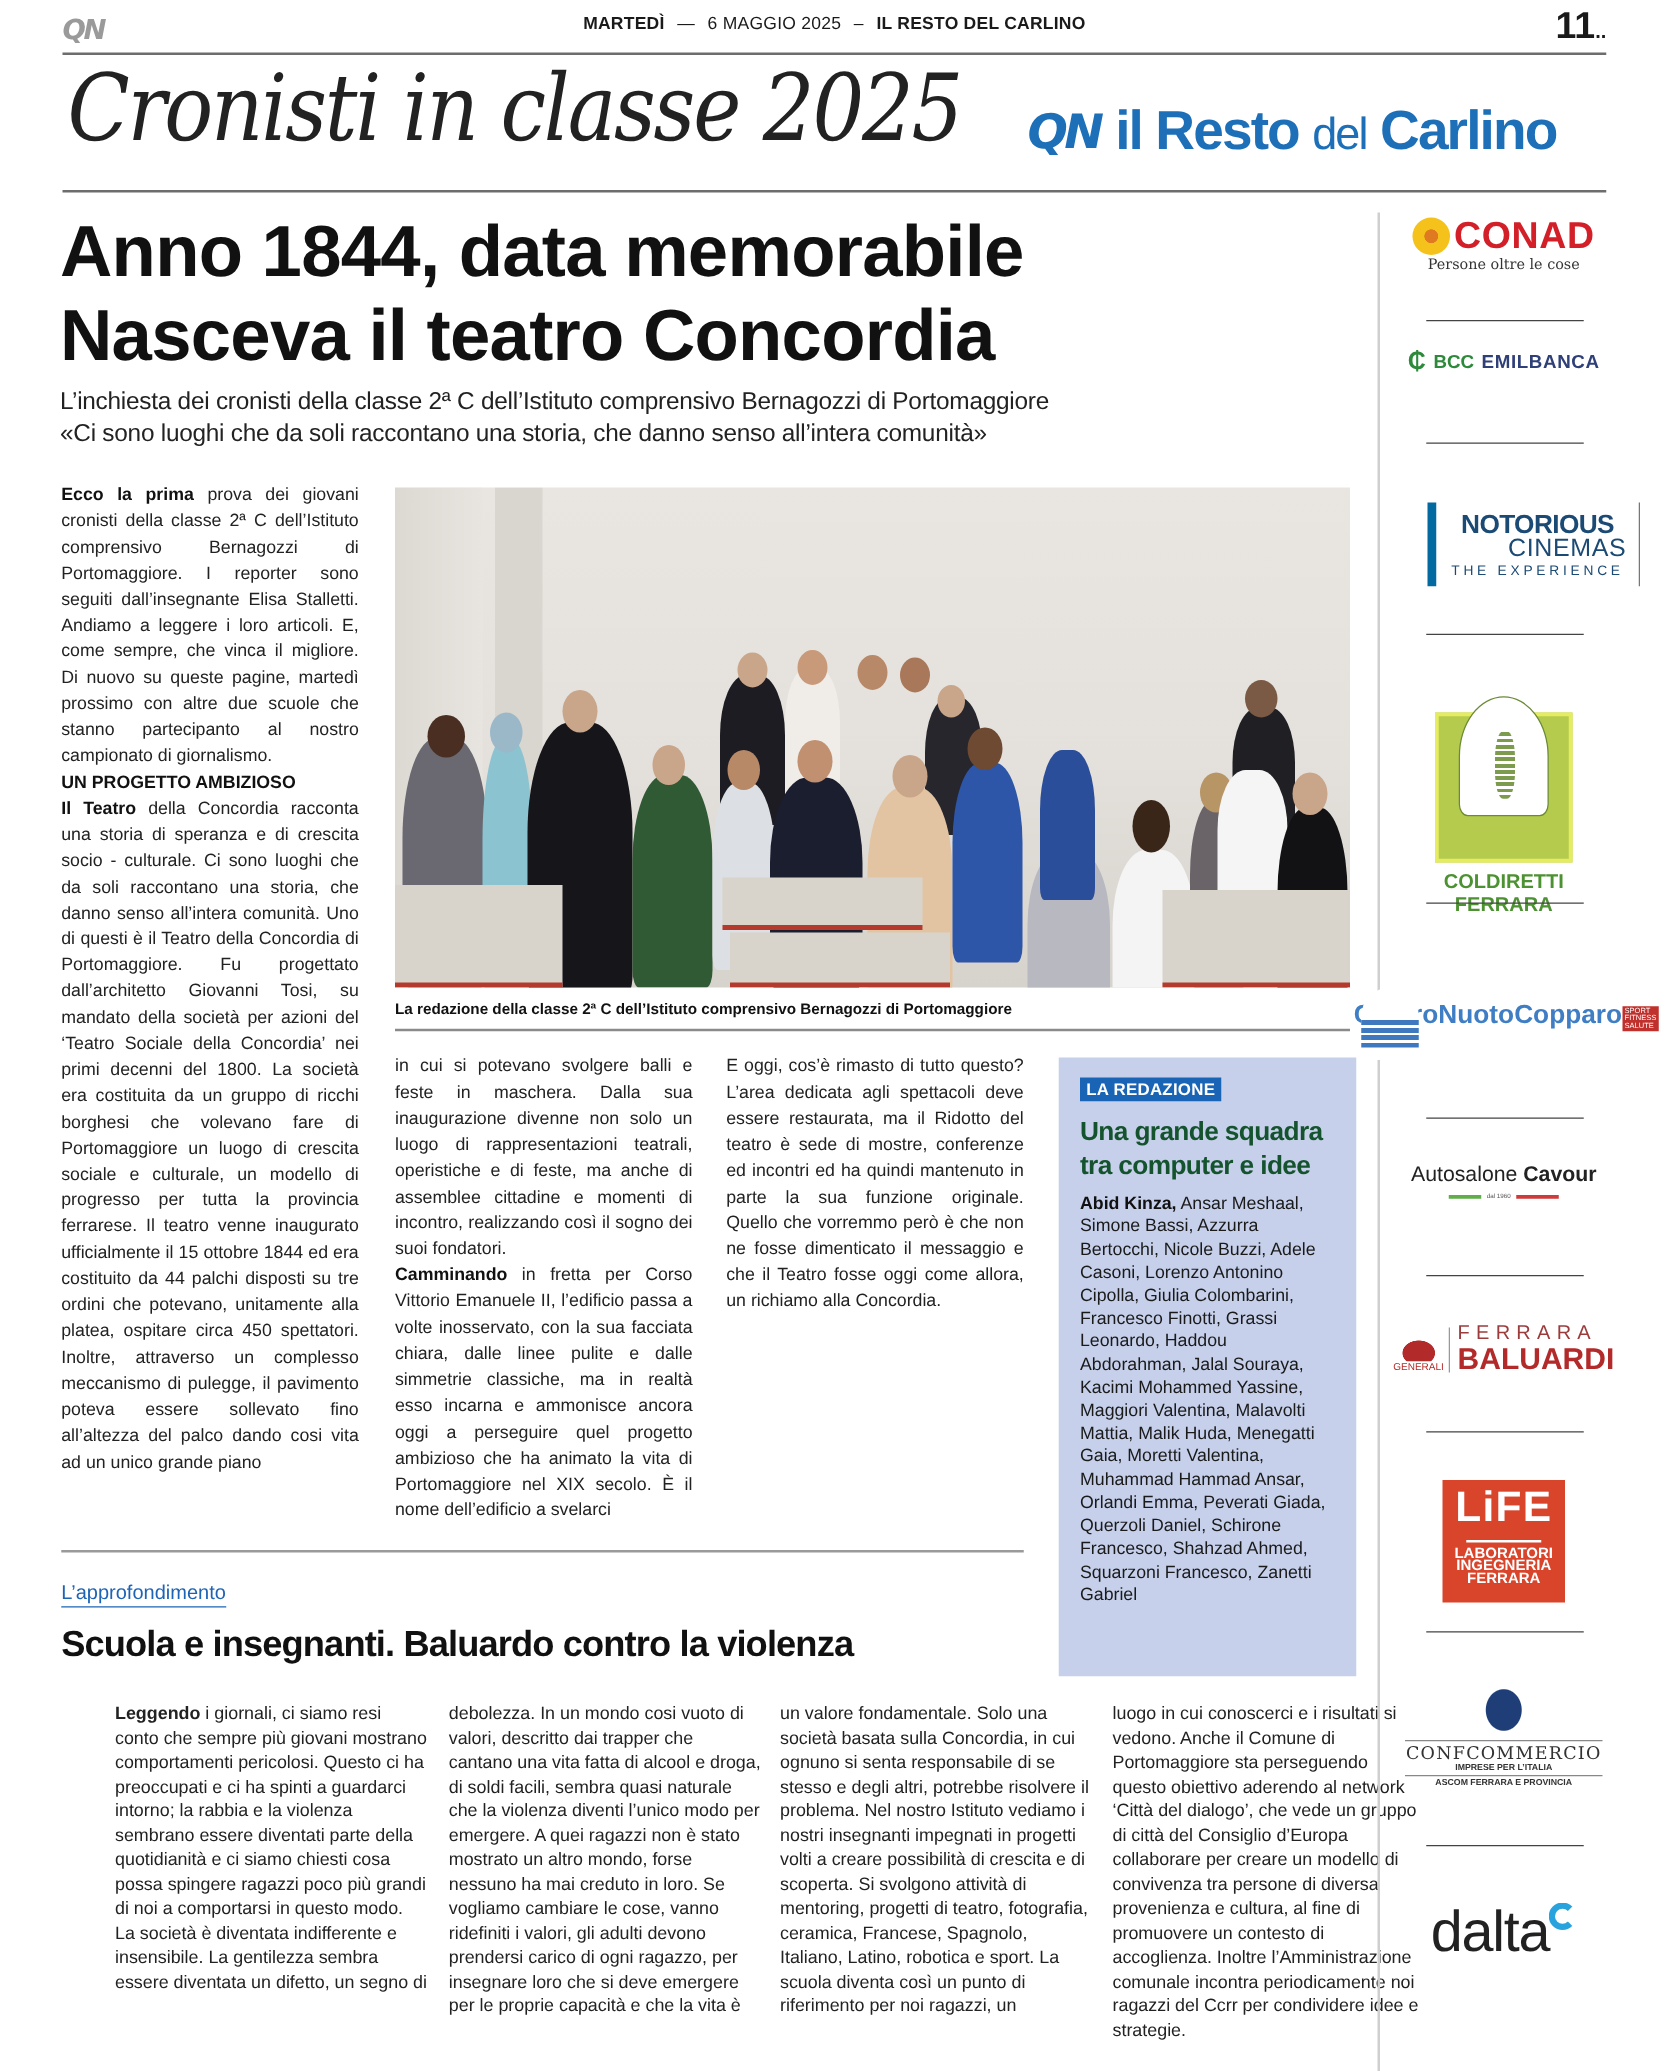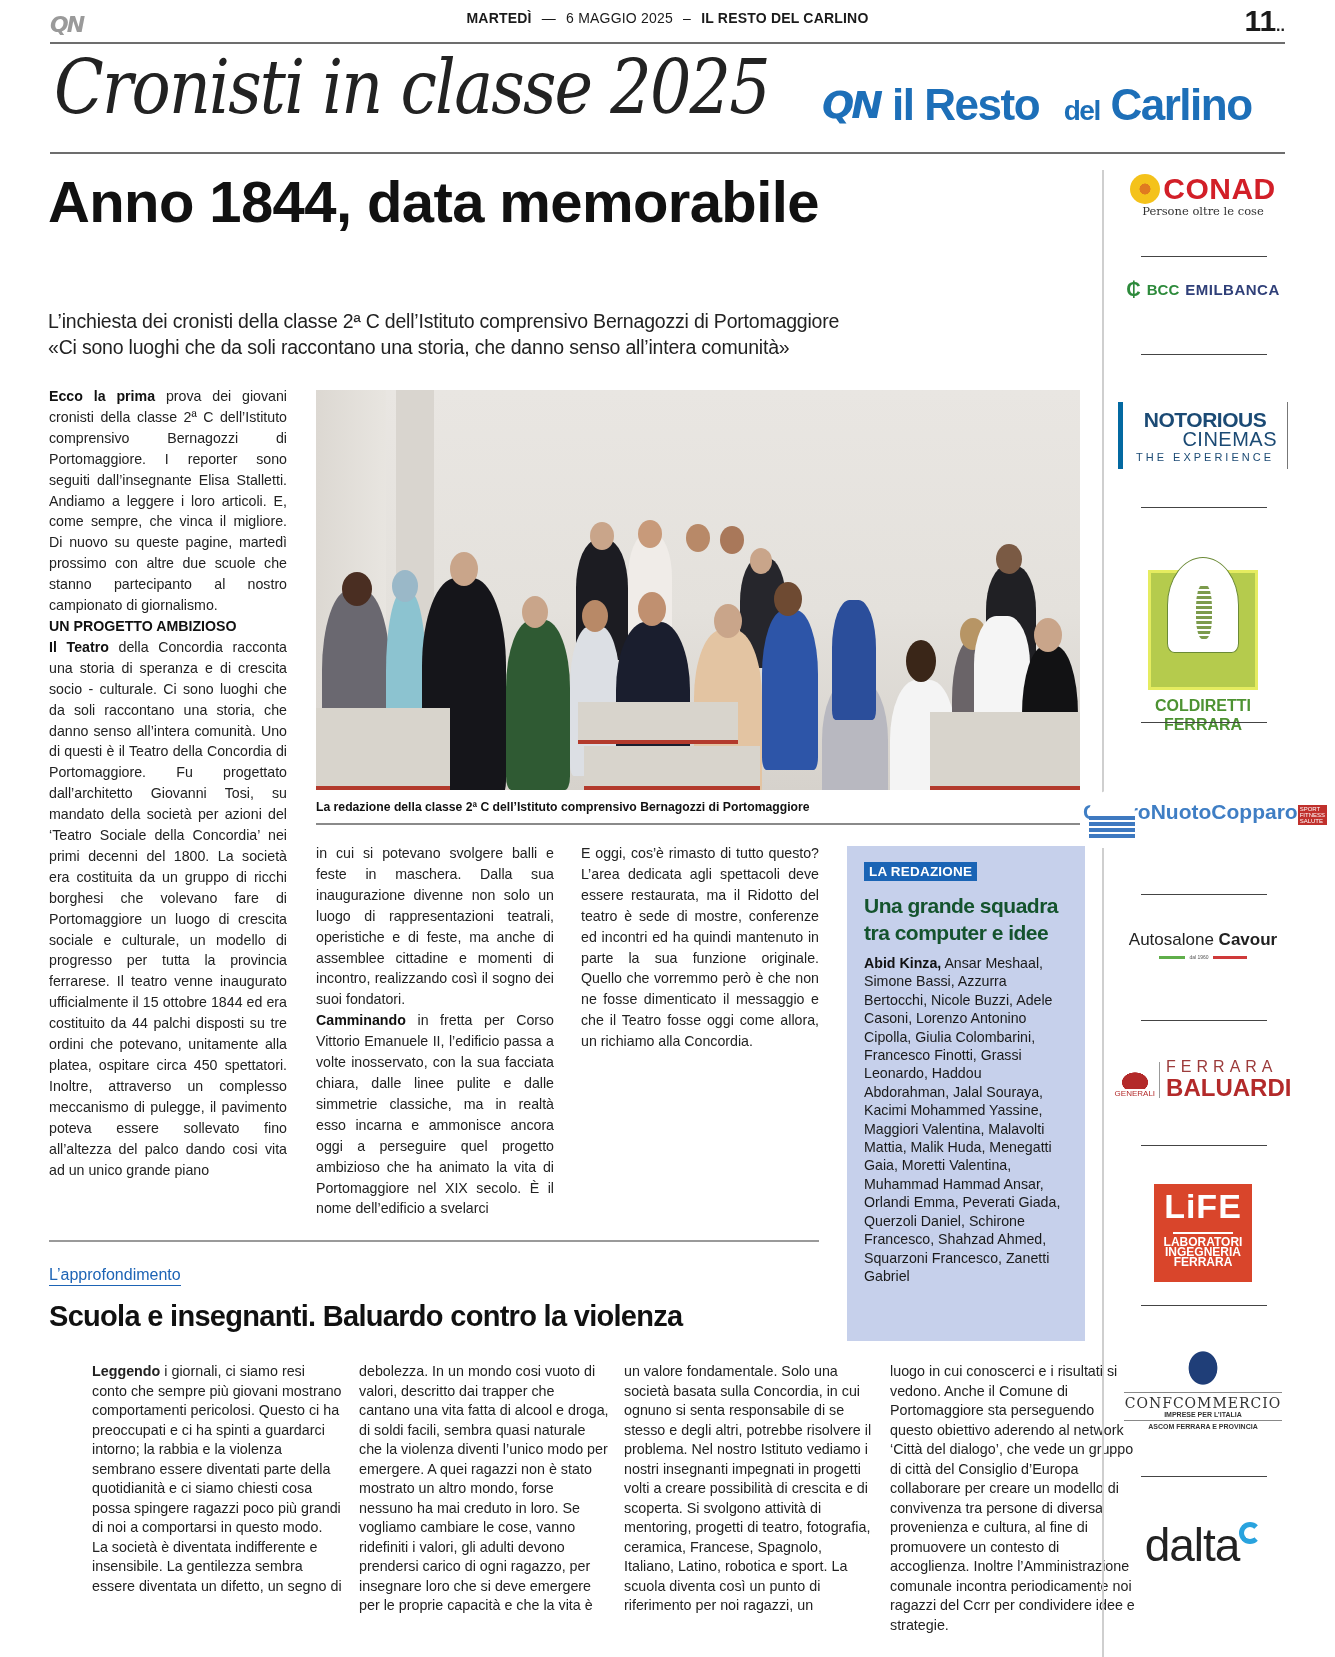--- a/index.html
+++ b/index.html
@@ -15,21 +15,21 @@
   .dateline .paper { font-weight: bold; }
   .pagenum { position: absolute; right: 0; top: -2px; font-size: 30px; font-weight: bold; }
   .pagenum .dots { font-size: 16px; }
   .rule { position: absolute; left: 50px; width: 1235px; height: 2px; background: #6d6d6d; }
 
   
   .mast-title { position: absolute; left: 54px; top: 44px; font-family: "DejaVu Serif", serif; font-style: italic; font-size: 74px; letter-spacing: -2px; color: #222; transform: scaleX(0.88); transform-origin: left center; white-space: nowrap; }
   .brand { position: absolute; left: 822px; top: 80px; display: flex; align-items: center; gap: 12px; color: #1d6fb8; white-space: nowrap; }
   .brand .qn { font-family: "DejaVu Sans", sans-serif; font-weight: bold; font-size: 38px; font-style: italic; letter-spacing: -3px; }
   .brand .name { font-size: 44px; font-weight: bold; letter-spacing: -1.5px; }
-  .brand .name .del { font-size: 28px; font-weight: bold; margin-left: 14px; }
+  .brand .name .del { font-size: 36px; font-weight: normal; }
 
   
   .headline { position: absolute; left: 48px; top: 168px; font-size: 58px; font-weight: bold; line-height: 67px; letter-spacing: -0.6px; color: #111; }
   .deck { position: absolute; left: 48px; top: 308px; font-size: 19.5px; line-height: 26px; color: #222; letter-spacing: -0.2px; }
 
   
   .col { position: absolute; font-size: 14.2px; line-height: 20.9px; color: #222; text-align: justify; hyphens: manual; }
   .col p { margin: 0; }
   .col b { color: #111; }
   .c1 { left: 49px; top: 386px; width: 238px; }
@@ -70,21 +70,21 @@
   .conad .row { display: flex; align-items: center; gap: 3px; }
   .conad .flower { width: 30px; height: 30px; border-radius: 50%; background: radial-gradient(circle, #e07a20 0 25%, #f4c21b 27% 100%); }
   .conad .word { font-size: 30px; font-weight: bold; color: #d21f28; letter-spacing: 0.5px; }
   .conad .slogan { font-family: "DejaVu Serif", serif; font-size: 11.5px; color: #333; margin-top: -2px; }
 
   .bcc { top: 108px; flex-direction: row; gap: 6px; }
   .bcc .mark { font-size: 20px; color: #2d8a3b; font-weight: bold; }
   .bcc .b1t { font-size: 15px; color: #2d8a3b; font-weight: bold; }
   .bcc .b2t { font-size: 15px; color: #2f3f78; font-weight: bold; letter-spacing: 0.5px; }
 
-  .noto { top: 232px; border-left: 5px solid #0369a1; border-right: 1px solid #777; padding: 6px 4px; }
+  .noto { top: 232px; border-left: 7px solid #0369a1; border-right: 1px solid #777; padding: 6px 4px; margin-left: 24px; }
   .noto .n1 { font-size: 21px; font-weight: bold; color: #1b4a74; letter-spacing: -0.5px; }
   .noto .n2 { font-size: 20px; color: #1b4a74; letter-spacing: 0.5px; margin-top: -4px; align-self: flex-end; padding-right: 6px; }
   .noto .n3 { font-size: 11px; color: #1b4a74; letter-spacing: 3px; }
 
   .cold { top: 400px; }
   .cold .box { width: 110px; height: 120px; background: #b5cb4d; border: 3px solid #e5ec60; position: relative; }
   .cold .arch { position: absolute; left: 16px; top: -16px; width: 72px; height: 96px; background: #fff; border-radius: 50% 50% 10% 10%; border: 1px solid #6b8a36; }
   .cold .wheat { position: absolute; left: 45px; top: 12px; width: 16px; height: 54px; background: repeating-linear-gradient(0deg, #7c9b4c 0 3px, #fff 3px 5px); border-radius: 40%; }
   .cold .t { font-size: 16px; font-weight: bold; color: #4d9232; line-height: 19px; margin-top: 6px; text-align: center; }
 
@@ -146,20 +146,21 @@
 
 <div class="mast-title">Cronisti in classe 2025</div>
 <div class="brand">
   <span class="qn">QN</span>
   <span class="name"><span>il Resto </span><span class="del">del</span><span> Carlino</span></span>
 </div>
 <div class="rule" style="top:152px;"></div>
 
 <h1 class="headline">
   <div>Anno 1844, data memorabile</div>
+  <div>Nasceva il teatro Concordia</div>
 </h1>
 <div class="deck">
   <div>L’inchiesta dei cronisti della classe 2ª C dell’Istituto comprensivo Bernagozzi di Portomaggiore</div>
   <div>«Ci sono luoghi che da soli raccontano una storia, che danno senso all’intera comunità»</div>
 </div>
 
 <div class="col c1">
   <p><b>Ecco la prima</b><span> prova dei giovani cronisti della classe 2ª C dell’Istituto comprensivo Bernagozzi di Portomaggiore. I reporter sono seguiti dall’insegnante Elisa Stalletti. Andiamo a leggere i loro articoli. E, come sempre, che vinca il migliore. Di nuovo su queste pagine, martedì prossimo con altre due scuole che stanno partecipanto al nostro campionato di giornalismo.</span></p>
   <p style="font-weight:bold;color:#111;"><span>UN PROGETTO AMBIZIOSO</span></p>
   <p><b>Il Teatro</b><span> della Concordia racconta una storia di speranza e di crescita socio - culturale. Ci sono luoghi che da soli raccontano una storia, che danno senso all’intera comunità. Uno di questi è il Teatro della Concordia di Portomaggiore. Fu progettato dall’architetto Giovanni Tosi, su mandato della società per azioni del ‘Teatro Sociale della Concordia’ nei primi decenni del 1800. La società era costituita da un gruppo di ricchi borghesi che volevano fare di Portomaggiore un luogo di crescita sociale e culturale, un modello di progresso per tutta la provincia ferrarese. Il teatro venne inaugurato ufficialmente il 15 ottobre 1844 ed era costituito da 44 palchi disposti su tre ordini che potevano, unitamente alla platea, ospitare circa 450 spettatori. Inoltre, attraverso un complesso meccanismo di pulegge, il pavimento poteva essere sollevato fino all’altezza del palco dando cosi vita ad un unico grande piano</span></p>

